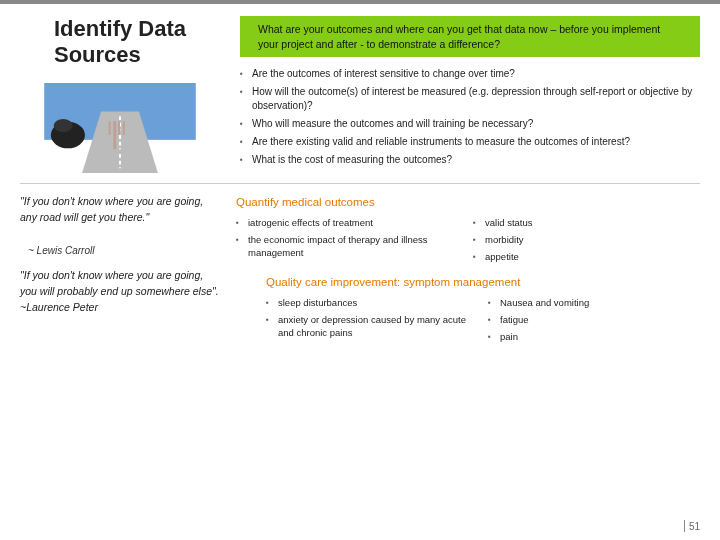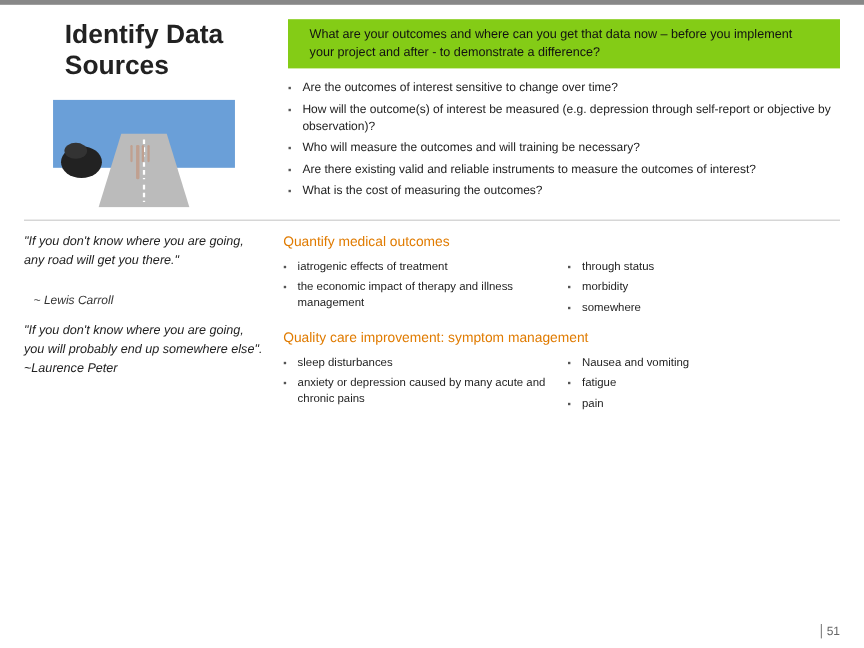--- a/index.html
+++ b/index.html
@@ -172,20 +172,21 @@
       content: "▪";
       position: absolute;
       left: 0;
       color: #555;
       font-size: 8px;
       top: 3px;
     }
 
     .quality-section {
       margin-top: 4px;
+      margin-left: 30px;
     }
 
     .quality-columns {
       display: flex;
       gap: 10px;
     }
 
     .page-number {
       position: absolute;
       bottom: 8px;
@@ -281,23 +282,23 @@
       <div class="section-heading">Quantify medical outcomes</div>
       <div class="outcomes-columns">
         <div class="outcomes-col">
           <ul>
             <li>iatrogenic effects of treatment</li>
             <li>the economic impact of therapy and illness management</li>
           </ul>
         </div>
         <div class="outcomes-col">
           <ul>
-            <li>through status</li>
+            <li>valid status</li>
             <li>morbidity</li>
-            <li>somewhere</li>
+            <li>appetite</li>
           </ul>
         </div>
       </div>
 
       <div class="quality-section">
         <div class="section-heading">Quality care improvement: symptom management</div>
         <div class="quality-columns">
           <div class="outcomes-col">
             <ul>
               <li>sleep disturbances</li>

